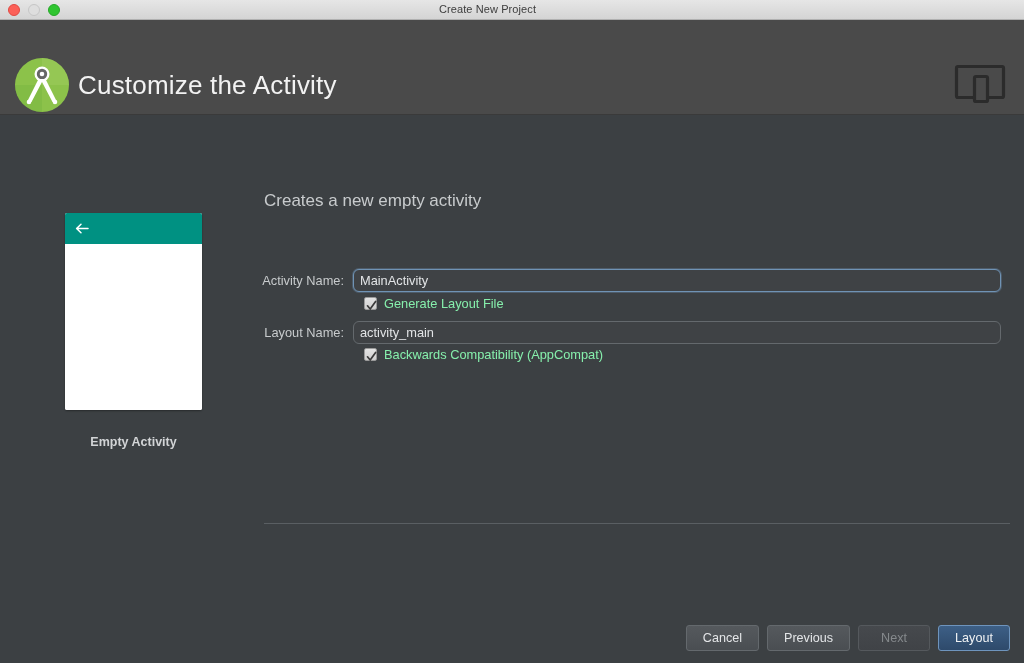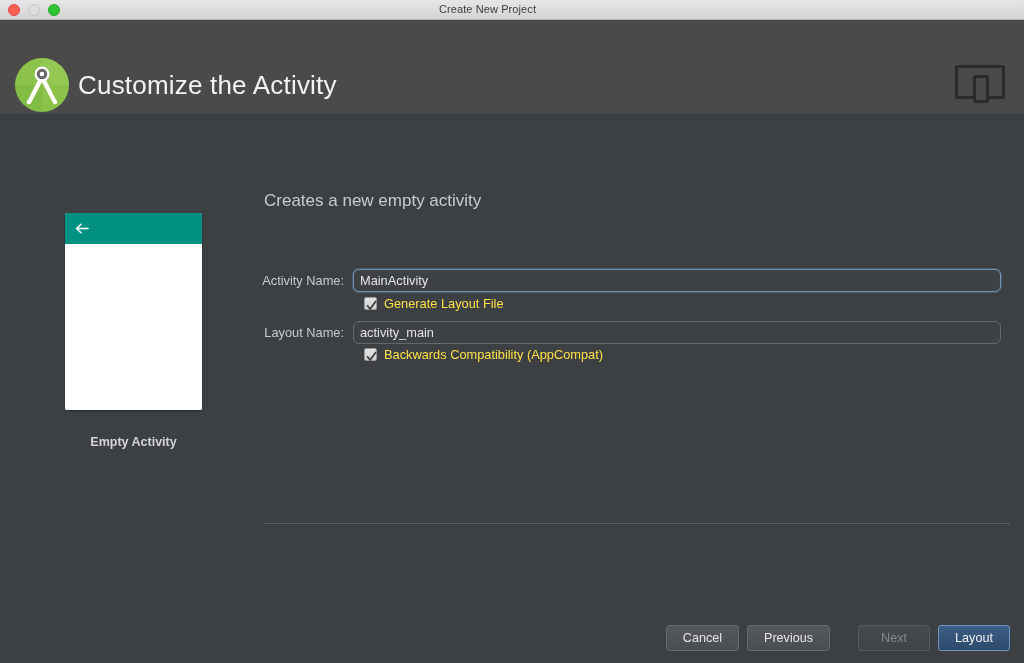--- a/index.html
+++ b/index.html
@@ -187,21 +187,21 @@
     position: relative;
     flex: none;
   }
   .checkbox .tick {
     position: absolute;
     left: 1px; top: 0px;
     width: 11px; height: 12px;
   }
   .check-label {
     font-size: 12.8px;
-    color: #fde047;
+    color: #86efac;
     white-space: nowrap;
   }
 
   .divider {
     position: absolute;
     left: 264px;
     top: 407px;
     width: 746px;
     height: 1px;
     background: #5a5f63;
@@ -243,21 +243,20 @@
     display: flex;
     align-items: center;
     justify-content: center;
     white-space: nowrap;
   }
   .btn.disabled {
     color: #85898c;
     background: linear-gradient(to bottom, #46494d 0%, #404347 100%);
     border-color: #55595d;
     cursor: default;
-    margin-left: 20px;
   }
   .btn.default {
     color: #f0f2f4;
     background: linear-gradient(to bottom, #3d5f86 0%, #2e4a6b 100%);
     border: 1px solid #6e94bd;
   }
 </style>
 </head>
 <body>
 

